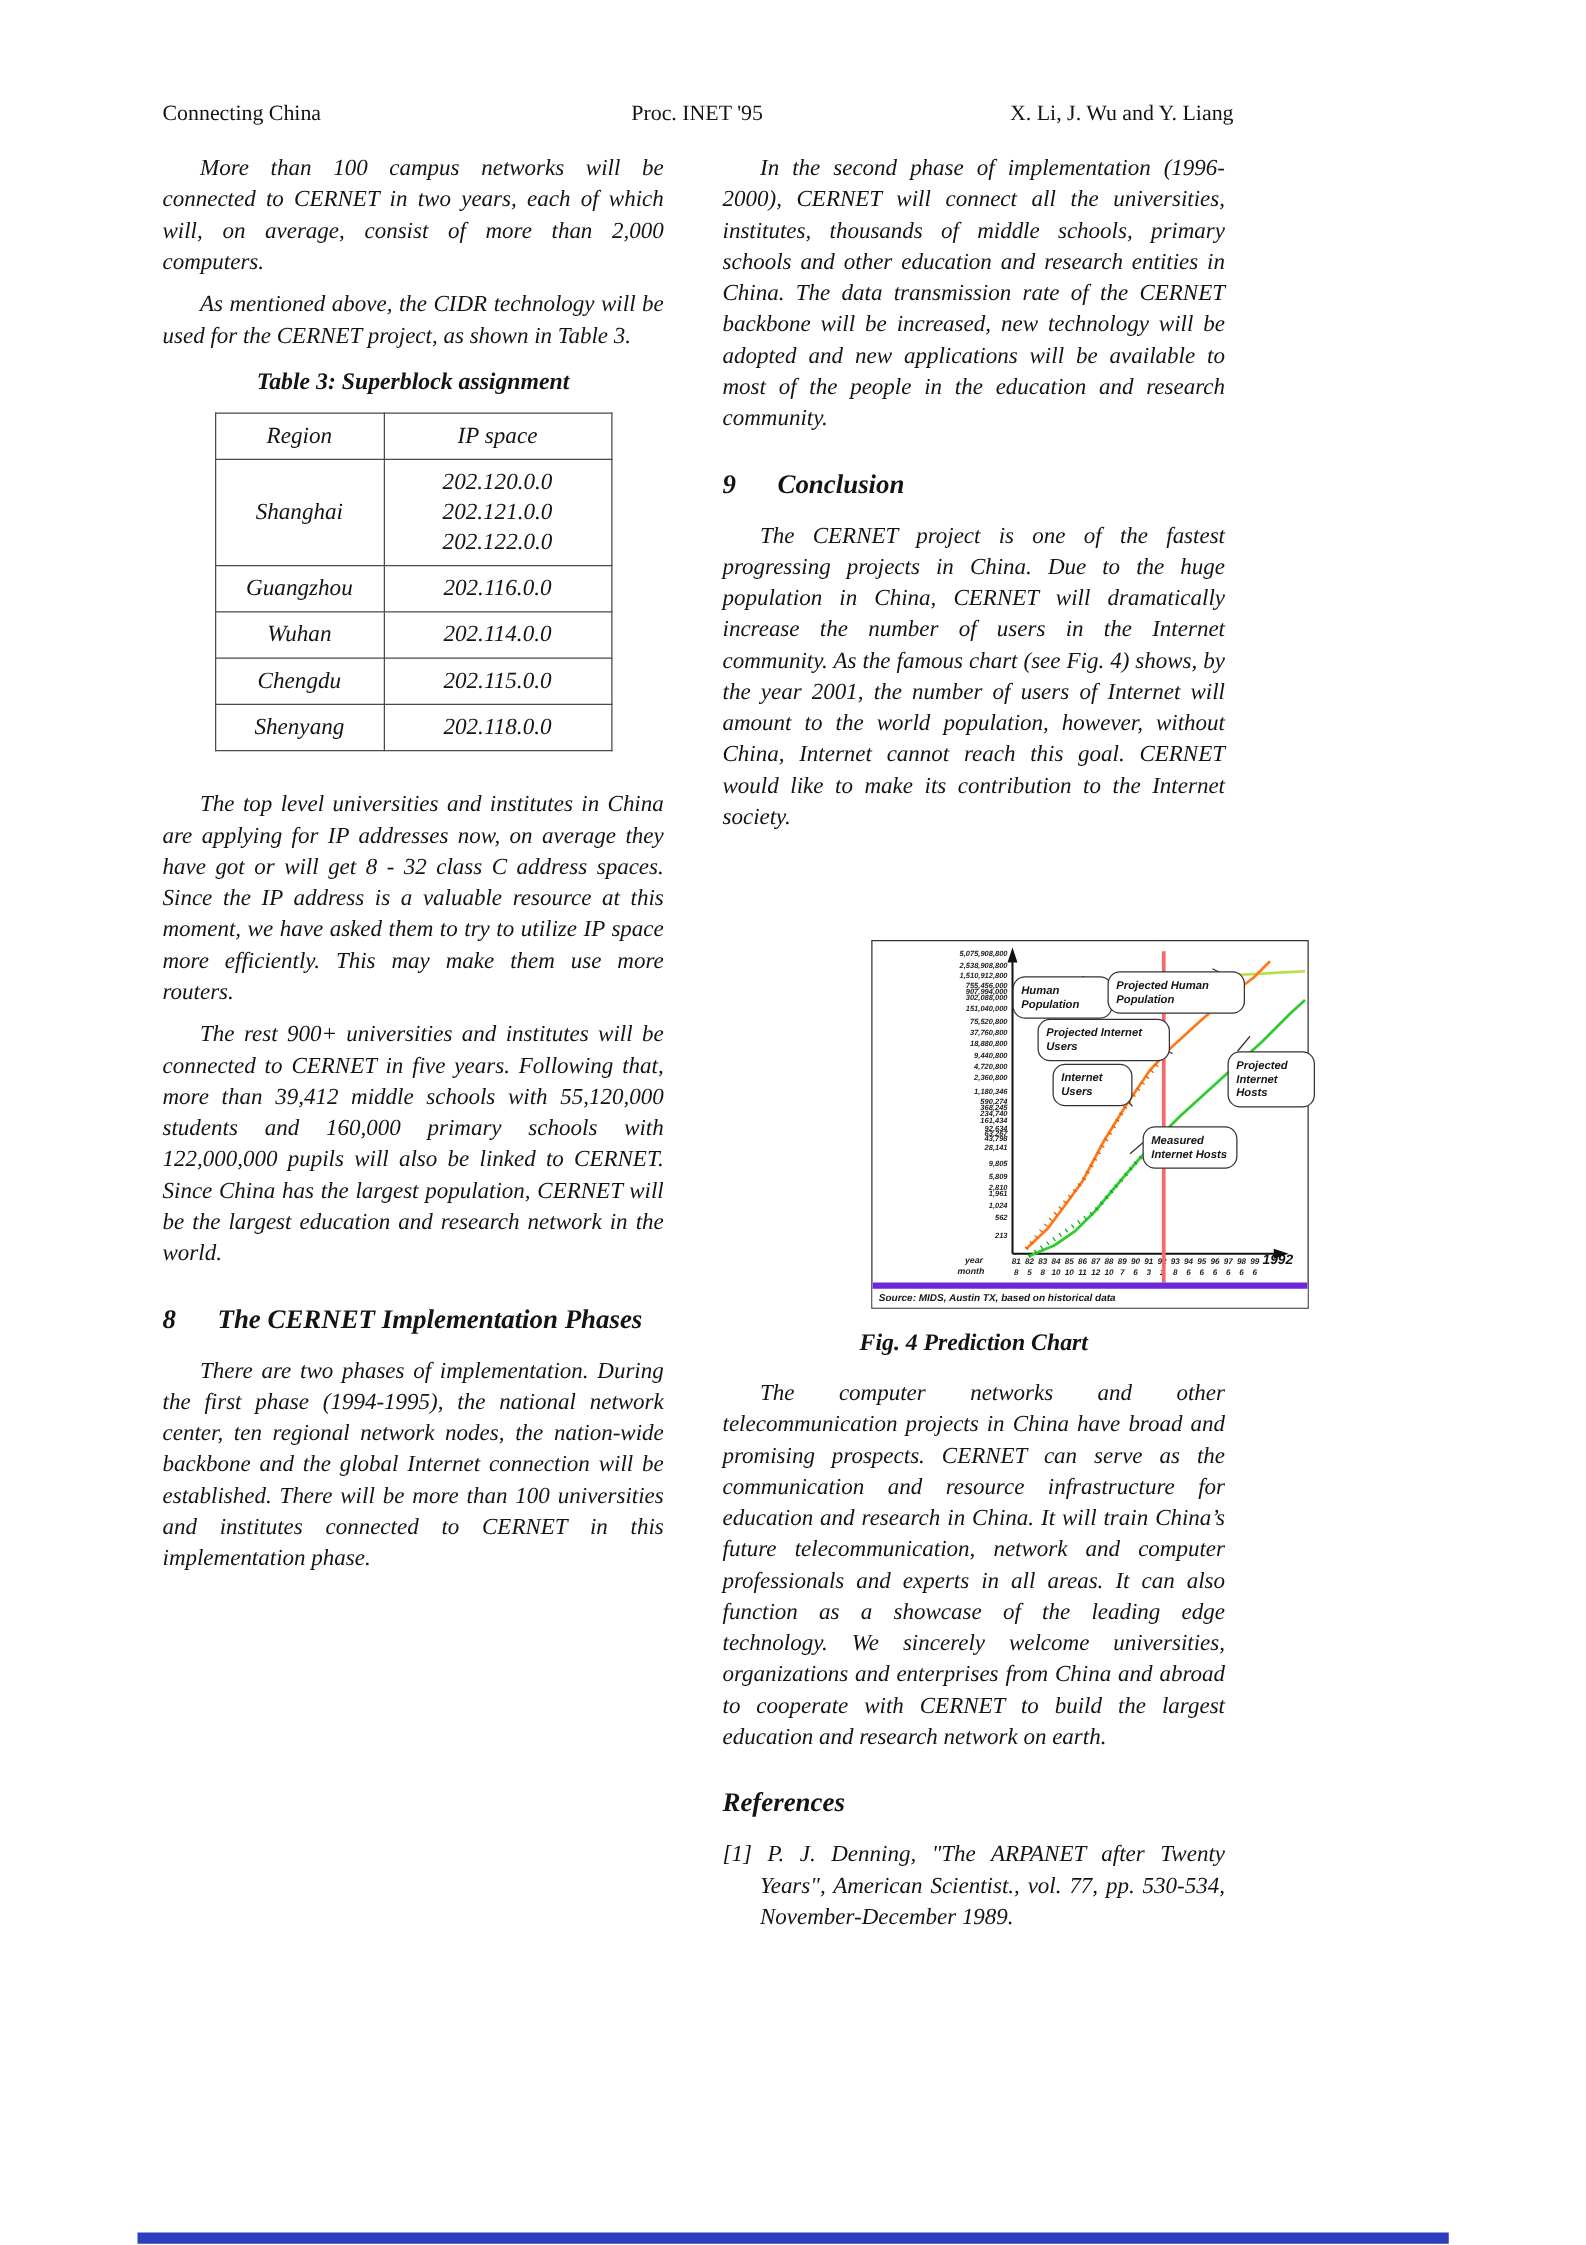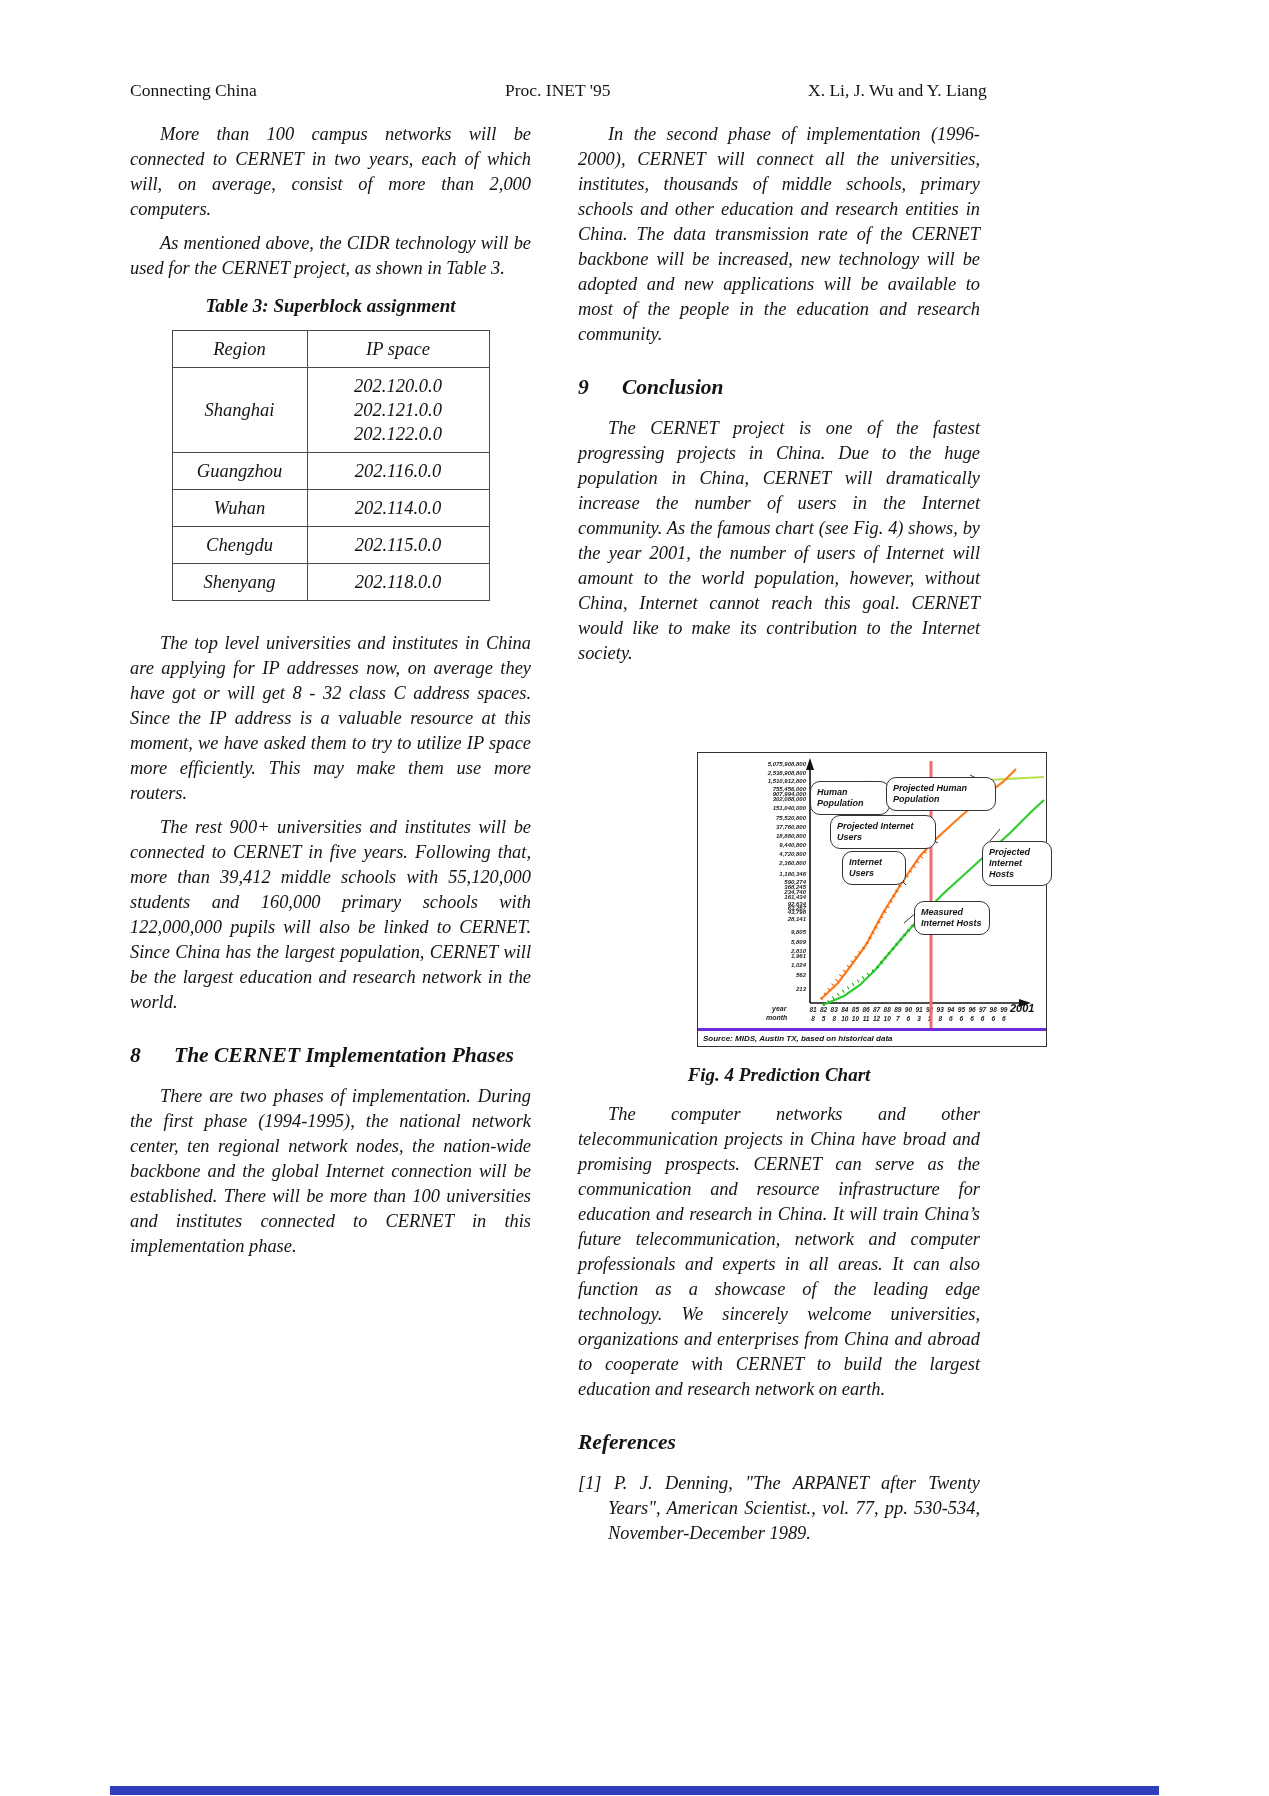--- a/index.html
+++ b/index.html
@@ -27,21 +27,21 @@
   .figure-wrap{margin-top:86px;}
   .fig-title{font-family:"Liberation Sans", sans-serif;font-weight:bold;font-size:21px;text-align:center;width:402px;letter-spacing:0.2px;}
   .fig-box{position:relative;width:348px;height:293px;border:1px solid #333;margin-left:119px;margin-top:18px;background:#fff;}
   .ylab{position:absolute;right:240px;font-family:"Liberation Sans", sans-serif;font-size:6px;line-height:6px;white-space:nowrap;color:#222;font-weight:bold;}
   .xlab{position:absolute;font-family:"Liberation Sans", sans-serif;font-size:6.5px;line-height:7px;width:16px;text-align:center;color:#222;font-weight:bold;}
   .axis-word{position:absolute;font-family:"Liberation Sans", sans-serif;font-size:7px;font-weight:bold;color:#222;}
   .x-end{position:absolute;font-family:"Liberation Sans", sans-serif;font-size:11px;font-weight:bold;color:#111;}
   .bubble{position:absolute;background:#fff;border:1.4px solid #333;border-radius:10px;
     font-family:"Liberation Sans", sans-serif;font-weight:bold;font-size:9px;line-height:11px;padding:5px 6px;z-index:3;}
   .fig-svg{position:absolute;left:0;top:0;z-index:1;}
-  .fig-source{position:absolute;left:0;right:0;bottom:0;border-top:3px solid #6d28d9;
+  .fig-source{position:absolute;left:0;right:0;bottom:0;border-top:5px solid #6d28d9;
     font-family:"Liberation Sans", sans-serif;font-size:8px;font-weight:bold;padding:3px 5px;background:#fff;z-index:4;}
   .fig-caption{font-weight:bold;font-size:19px;text-align:center;margin:17px 0 16px 0;}
   .refs-heading{font-size:21.5px;font-weight:bold;margin:28px 0 16px 0;}
   .ref-item{font-size:18.4px;line-height:25px;text-align:justify;margin:0;padding-left:30px;text-indent:-30px;}
   .footer-bar{position:absolute;left:110px;width:1049px;height:9px;bottom:1px;}
 </style>
 </head>
 <body>
 
 <div class="hdr hdr-left">Connecting China</div>
@@ -203,21 +203,21 @@
           <div class="xlab" style="left: 276.6px; top: 253px;">97</div>
           <div class="xlab" style="left: 276.6px; top: 262px;">6</div>
           <div class="xlab" style="left: 287.2px; top: 253px;">98</div>
           <div class="xlab" style="left: 287.2px; top: 262px;">6</div>
           <div class="xlab" style="left: 297.8px; top: 253px;">99</div>
           <div class="xlab" style="left: 297.8px; top: 262px;">6</div>
         </div>
 
       <span class="axis-word" style="left:74px;top:252px;">year</span>
       <span class="axis-word" style="left:68px;top:261px;">month</span>
-      <span class="x-end" style="left:312px;top:249px;">2001</span>
+      <span class="x-end" style="left:312px;top:249px;">1992</span>
 
       <div class="bubble" style="left:112px;top:28px;width:66px;">Human Population</div>
       <div class="bubble" style="left:188px;top:24px;width:96px;">Projected Human Population</div>
       <div class="bubble" style="left:132px;top:62px;width:92px;">Projected Internet Users</div>
       <div class="bubble" style="left:144px;top:98px;width:50px;">Internet Users</div>
       <div class="bubble" style="left:284px;top:88px;width:56px;">Projected Internet Hosts</div>
       <div class="bubble" style="left:216px;top:148px;width:62px;">Measured Internet Hosts</div>
 
       <div class="fig-source">Source: MIDS, Austin TX, based on historical data</div>
     </div>

